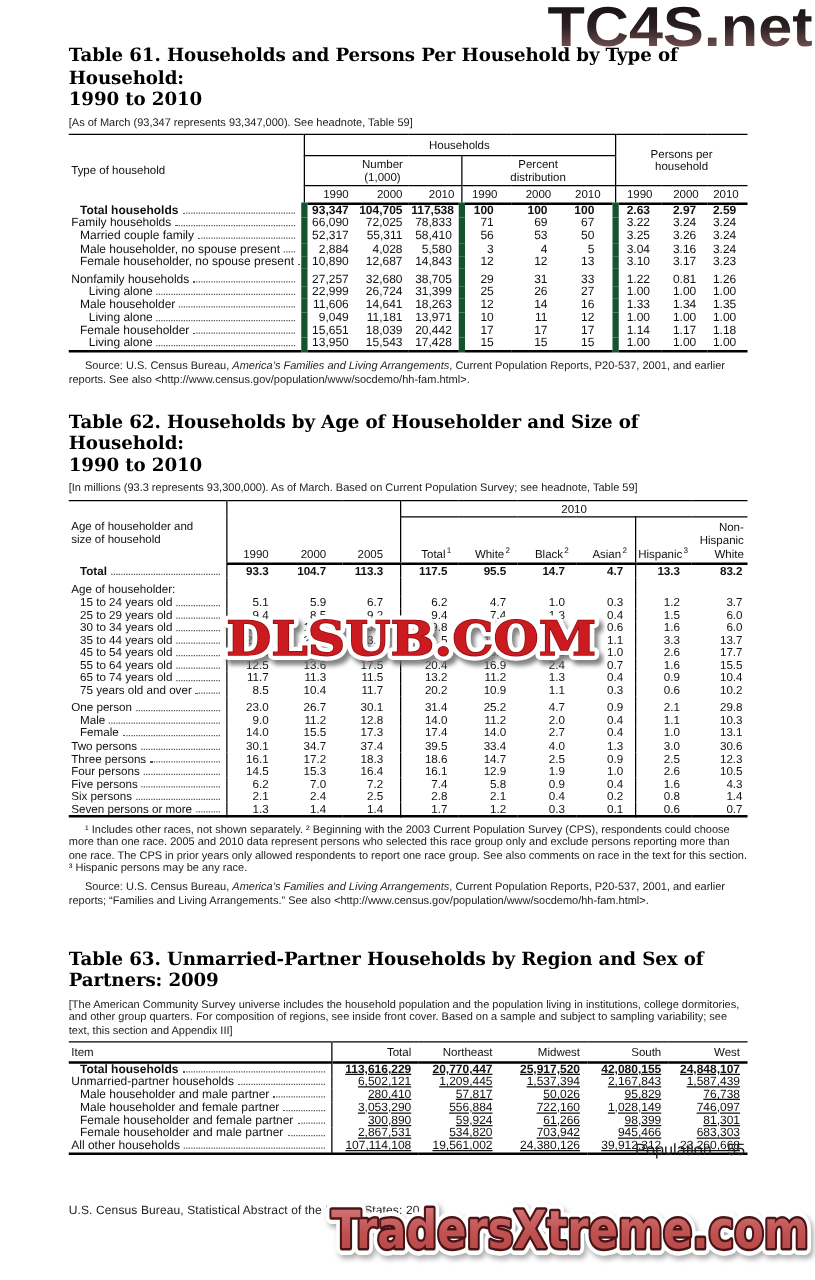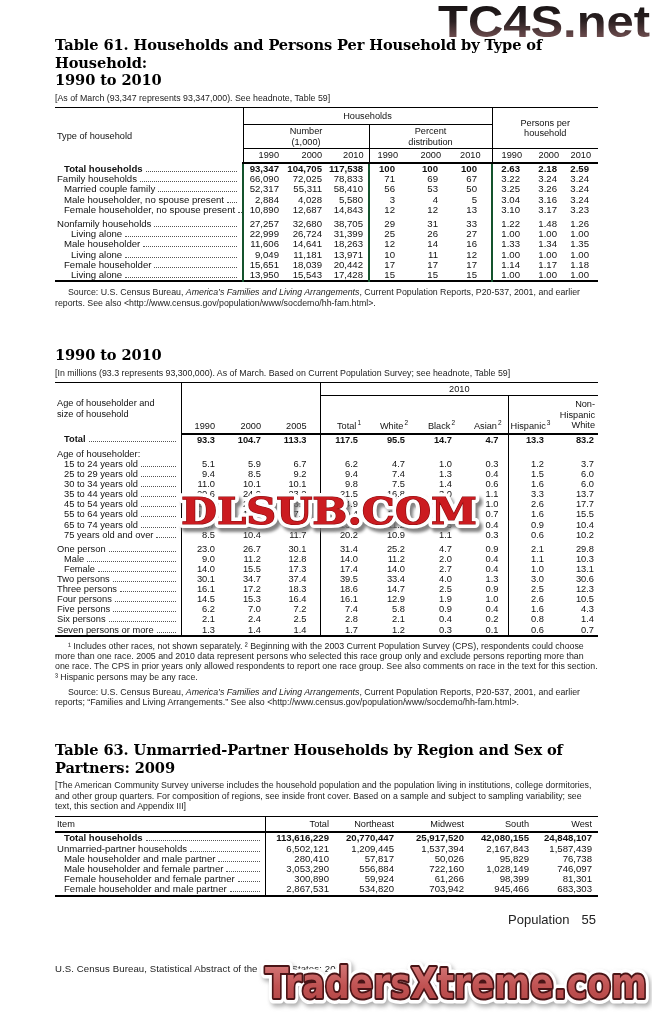--- a/index.html
+++ b/index.html
@@ -27,40 +27,40 @@
   .w54{max-width:54px;text-align:right}
   sup{font-size:6.5px;vertical-align:super;line-height:0;margin-left:1px;}
   td.num{text-align:right;}
   .stubw{display:flex;align-items:baseline;}
   .lb{white-space:nowrap;}
   .leader{flex:1;border-bottom:1.2px dotted #555;margin:0 3px 2px 3px;min-width:4px;}
   tr.b td{font-weight:bold;}
   tr.g td{padding-top:4px;}
   td.i0{padding-left:2px}td.i1{padding-left:9px}td.i2{padding-left:16px}
   
-  #t61 td.v0,#t61 td.v3,#t61 td.v6{border-left:2px solid #14532d;}
+  #t61 td.v0,#t61 td.v3,#t61 td.v6{border-left:5px solid #14532d;}
   #t61 td.v0,#t61 td.v1,#t61 td.v2{padding-right:5px;}
   #t61 td.v3,#t61 td.v4,#t61 td.v5{padding-right:14px;}
   #t61 td.v6,#t61 td.v7,#t61 td.v8{padding-right:9px;}
   #t61 th.y0,#t61 th.y1,#t61 th.y2{padding-right:5px;}
   #t61 th.y3,#t61 th.y4,#t61 th.y5{padding-right:11px;}
   #t61 th.y6,#t61 th.y7,#t61 th.y8{padding-right:7px;}
   
   #t62 td{font-size:9.3px;height:10px;line-height:10.1px;}
   #t62 td.v0,#t62 td.v3,#t62 td.v7{border-left:1px solid #000;}
   #t62 td.v0,#t62 td.v1,#t62 td.v2{padding-right:13px;}
   #t62 td.v3,#t62 td.v4,#t62 td.v5,#t62 td.v6,#t62 td.v7{padding-right:9px;}
   #t62 td.v8{padding-right:4px;}
   #t62 th.y0,#t62 th.y1,#t62 th.y2{padding-right:13px;}
   #t62 th.y3,#t62 th.y4,#t62 th.y5,#t62 th.y6{padding-right:6px;}
   #t62 th.y7{padding-right:3px;}
   #t62 th.y8{padding-right:3px;}
   
   #t63 td.v0{border-left:1px solid #000;}
-  #t63 td.v0,#t63 td.v1,#t63 td.v2,#t63 td.v3,#t63 td.v4{padding-right:6px;}
+  #t63 td.v0,#t63 td.v1,#t63 td.v2,#t63 td.v3,#t63 td.v4{padding-right:6px;text-decoration:underline;}
   #t63 th.yr{padding-right:6px;}
   .sec61{margin-bottom:0;}
   .sec62{margin-top:21px;}
   .sec63{margin-top:34px;}
   .pop{position:absolute;right:56px;top:912px;font-size:13px;color:#222;z-index:2;}
   .pop .pgnum{margin-left:12px;}
   .footer{position:absolute;left:55px;top:963px;font-size:9.6px;color:#222;z-index:2;letter-spacing:0.1px;}
   .wm{position:absolute;}
   .wm-top{left:436px;top:-3px;z-index:1;}
   .wm-mid{left:174px;top:479px;z-index:5;}
@@ -130,21 +130,21 @@
                   <span class="leader"></span>
                 </div>
               </td>
               <td class="num v0">93,347</td>
               <td class="num v1">104,705</td>
               <td class="num v2">117,538</td>
               <td class="num v3">100</td>
               <td class="num v4">100</td>
               <td class="num v5">100</td>
               <td class="num v6">2.63</td>
-              <td class="num v7">2.18</td>
+              <td class="num v7">2.97</td>
               <td class="num v8">2.59</td>
             </tr>
             <tr>
               <td class="stub i0">
                 <div class="stubw">
                   <span class="lb">Family households</span>
                   <span class="leader"></span>
                 </div>
               </td>
               <td class="num v0">66,090</td>
@@ -215,21 +215,21 @@
                   <span class="leader"></span>
                 </div>
               </td>
               <td class="num v0">27,257</td>
               <td class="num v1">32,680</td>
               <td class="num v2">38,705</td>
               <td class="num v3">29</td>
               <td class="num v4">31</td>
               <td class="num v5">33</td>
               <td class="num v6">1.22</td>
-              <td class="num v7">1.48</td>
+              <td class="num v7">0.81</td>
               <td class="num v8">1.26</td>
             </tr>
             <tr>
               <td class="stub i2">
                 <div class="stubw">
                   <span class="lb">Living alone</span>
                   <span class="leader"></span>
                 </div>
               </td>
               <td class="num v0">22,999</td>
@@ -309,21 +309,21 @@
               <td class="num v6">1.00</td>
               <td class="num v7">1.00</td>
               <td class="num v8">1.00</td>
             </tr>
           </tbody>
       </table>
       <p class="source"><span>Source: U.S. Census Bureau, </span><i>America’s Families and Living Arrangements</i><span>, Current Population Reports, P20-537, 2001, and earlier reports.  See also &lt;http://www.census.gov/population/www/socdemo/hh-fam.html&gt;.</span></p>
     </section>
 
     <section class="sec62">
-      <h2 class="tbl-title"><br><span>1990 to 2010</span></h2>
+      <h2 class="tbl-title"><span>Table 62. Households by Age of Householder and Size of Household:</span><br><span>1990 to 2010</span></h2>
       <p class="headnote">[In millions (93.3 represents 93,300,000). As of March. Based on Current Population Survey; see headnote, Table 59]</p>
       <table id="t62">
         <colgroup>
           <col style="width:126px">
             <col style="width:47px">
             <col style="width:46px">
             <col style="width:46px">
           <col style="width:47px">
             <col style="width:47px">
             <col style="width:47px">
@@ -772,20 +772,33 @@
                   <span class="lb">Female householder and male partner</span>
                   <span class="leader"></span>
                 </div>
               </td>
               <td class="num v0">2,867,531</td>
               <td class="num v1">534,820</td>
               <td class="num v2">703,942</td>
               <td class="num v3">945,466</td>
               <td class="num v4">683,303</td>
             </tr>
+            <tr>
+              <td class="stub i0">
+                <div class="stubw">
+                  <span class="lb">All other households</span>
+                  <span class="leader"></span>
+                </div>
+              </td>
+              <td class="num v0">107,114,108</td>
+              <td class="num v1">19,561,002</td>
+              <td class="num v2">24,380,126</td>
+              <td class="num v3">39,912,312</td>
+              <td class="num v4">23,260,668</td>
+            </tr>
           </tbody>
       </table>
     </section>
   </div>
 
   <div class="pop"><span>Population</span><span class="pgnum">55</span></div>
 
   <div class="footer">U.S. Census Bureau, Statistical Abstract of the United States: 2012</div>
 
   <svg class="wm wm-mid" width="310" height="64">

